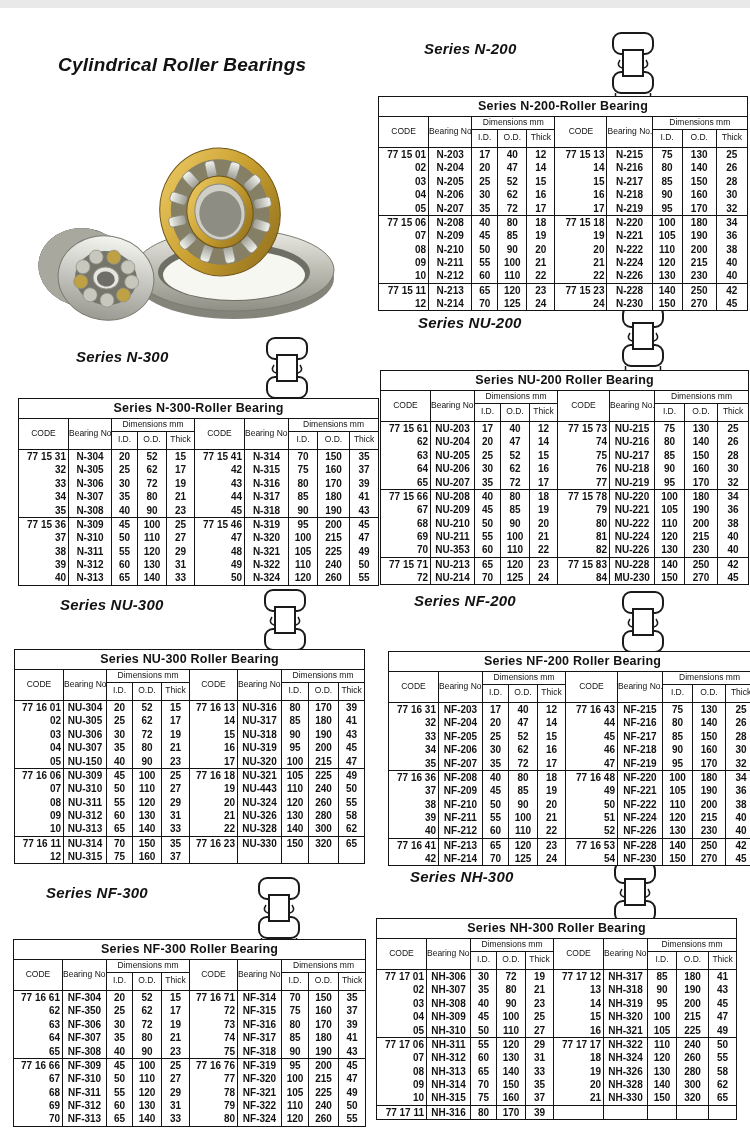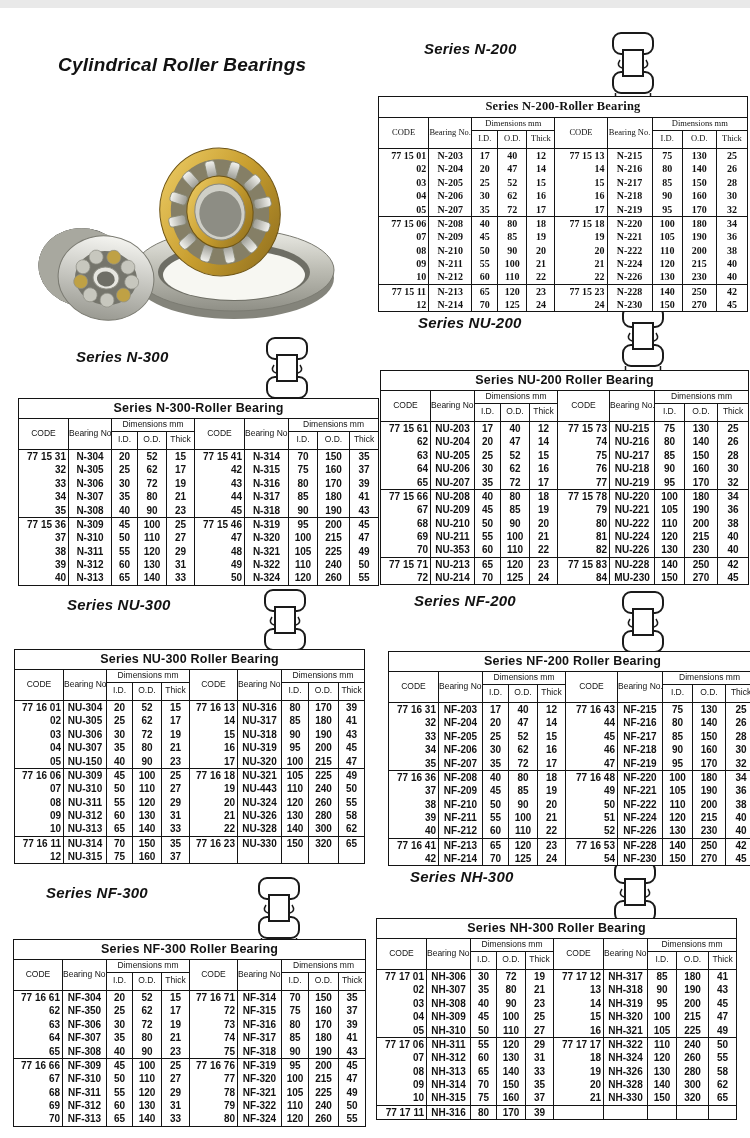--- a/index.html
+++ b/index.html
@@ -41,26 +41,26 @@
     font-size:10px; font-weight:bold; height:13.4px; line-height:13px;
     padding:0 2px;
   }
   .bearing-table tbody tr.gs td { border-top:1.6px solid #141414; }
   td.c-code { text-align:right; padding-right:5px; }
   td.c-bearing { text-align:center; }
   td.c-dim { text-align:center; }
 
   
   #h-n200  { left:424px; top:32px; }   #i-n200  { left:610px; top:23px; }
-  #t-n200  { left:378px; top:88px;  width:370px;font-family:Liberation Serif, serif; }
+  #t-n200  { left:378px; top:88px;  width:370px; }
   #h-nu200 { left:418px; top:306px; }  #i-nu200 { left:620px; top:296px; }
   #t-nu200 { left:380px; top:362px; width:368px; }
   #h-n300  { left:76px;  top:340px; }  #i-n300  { left:264px; top:328px; }
   #t-n300  { left:18px;  top:390px; width:360px; }
-  #h-nu300 { left:67px;  top:588px; }  #i-nu300 { left:262px; top:580px; }
+  #h-nu300 { left:60px;  top:588px; }  #i-nu300 { left:262px; top:580px; }
   #t-nu300 { left:14px;  top:641px; width:350px; }
   #h-nf200 { left:414px; top:584px;text-align:right; }  #i-nf200 { left:620px; top:582px; }
   #t-nf200 { left:388px; top:643px; width:368px; }
   #h-nf300 { left:46px;  top:876px; }  #i-nf300 { left:256px; top:868px; }
   #t-nf300 { left:13px;  top:931px; width:352px; }
   #h-nh300 { left:410px; top:860px; }  #i-nh300 { left:612px; top:852px; }
   #t-nh300 { left:376px; top:910px; width:360px; }
 </style>
 </head>
 <body>

